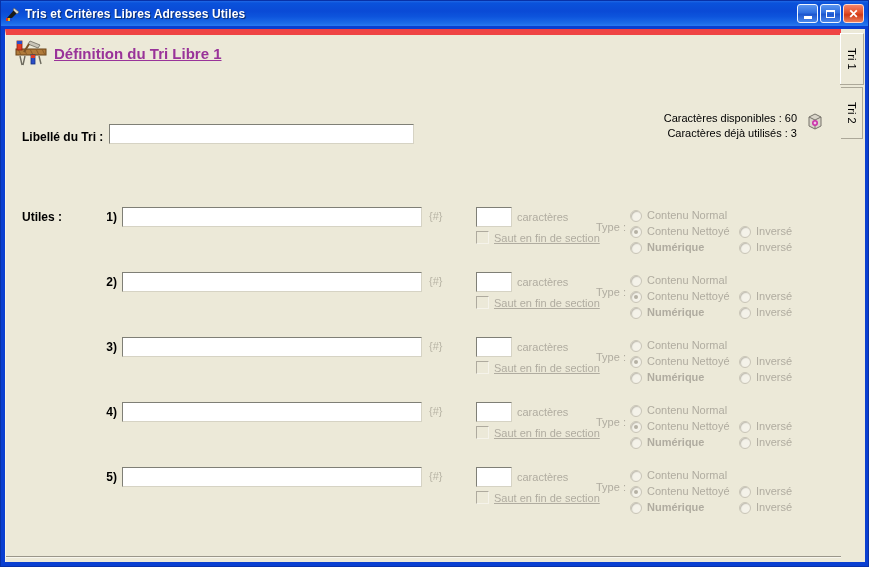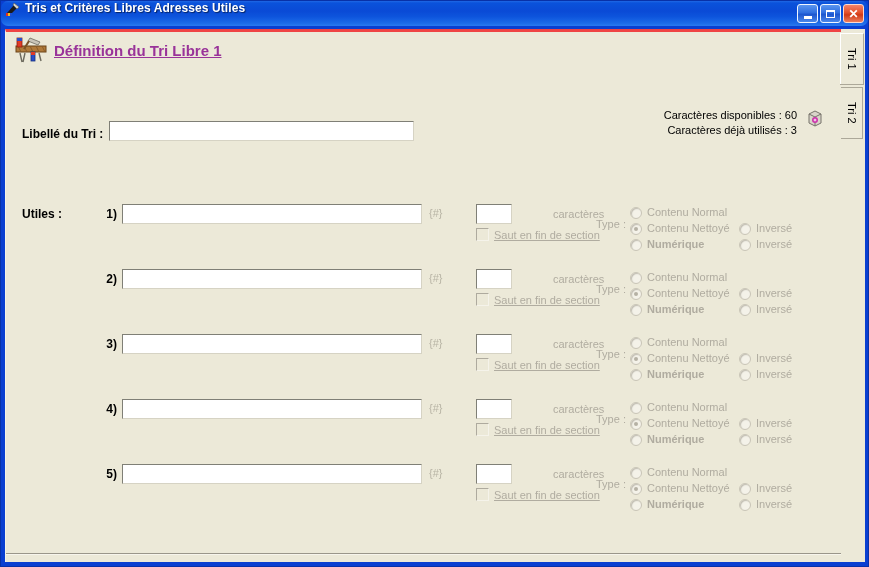--- a/index.html
+++ b/index.html
@@ -27,24 +27,24 @@
   }
 
   
   .titlebar {
     height: 25px;
     flex: 0 0 25px;
     background: linear-gradient(to bottom,
         #1f68e6 0%, #0a52db 8%, #0a4ad6 40%,
         #0d54dc 62%, #1b6ae8 88%, #2a7bf0 100%);
     display: flex;
+    align-items: center;
     padding: 0 2px 0 4px;
     box-sizing: border-box;
     position: relative;
-    border-radius: 7px;
   }
   .title-icon {
     width: 16px; height: 16px;
     flex: 0 0 16px;
     margin-right: 4px;
     position: relative;
   }
   .title-text {
     color: #ffffff;
     font-size: 12px;
@@ -99,21 +99,21 @@
     display: flex;
     background: #0a3fd1;
     padding: 3px 3px 4px 4px;
     box-sizing: border-box;
   }
 
   .page {
     flex: 1 1 auto;
     background: #ece9d8;
     position: relative;
-    border-top: 3px solid #ef4444;
+    border-top: 6px solid #ef4444;
     border-left: 1px solid #f5f3e8;
     overflow: hidden;
   }
 
   
   .tabstrip {
     width: 24px;
     flex: 0 0 24px;
     position: relative;
     background: #ece9d8;
@@ -248,21 +248,20 @@
   .chars-input {
     position: absolute;
     left: 470px; top: 2px;
     width: 36px; height: 20px;
   }
   .chars-label {
     position: absolute;
     left: 511px; top: 6px;
     font-size: 11px;
     color: #b0aca0;
-    margin-left: 36px;
   }
   .saut-check {
     position: absolute;
     left: 470px; top: 26px;
     width: 13px; height: 13px;
     background: #ece9d8;
     border: 1px solid;
     border-color: #aeaa9e #f5f3ea #f5f3ea #aeaa9e;
     box-sizing: border-box;
   }

